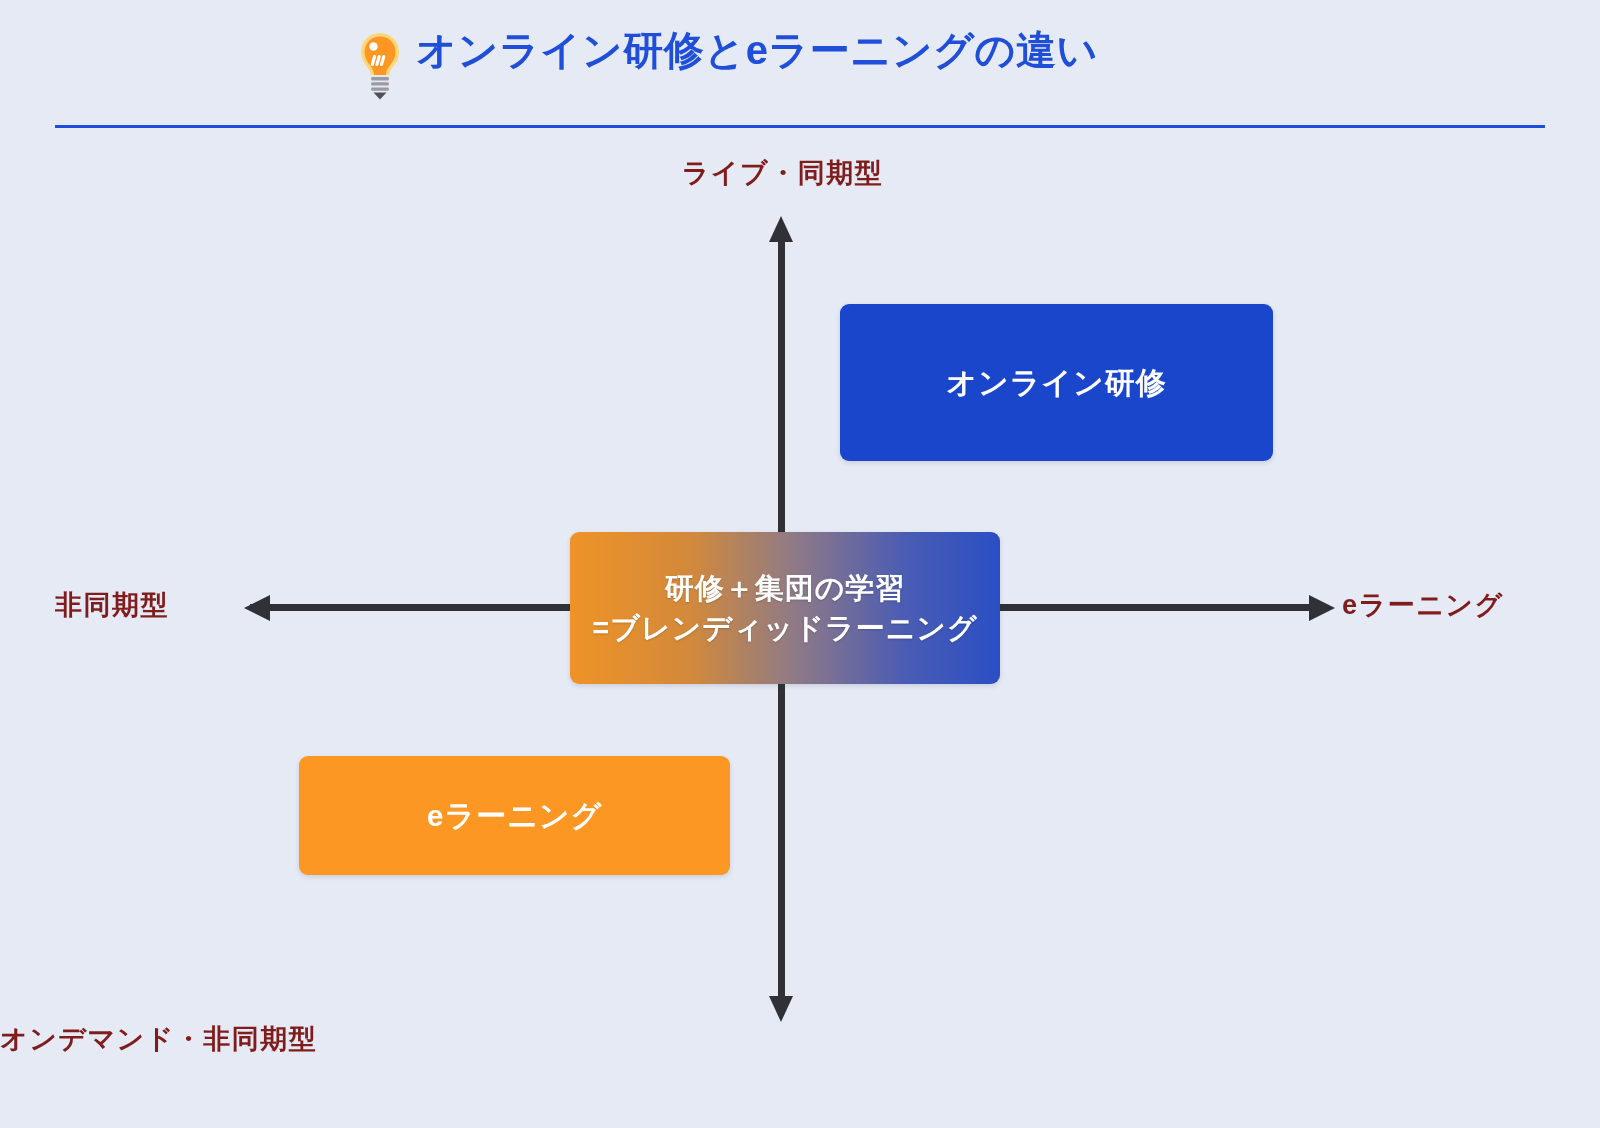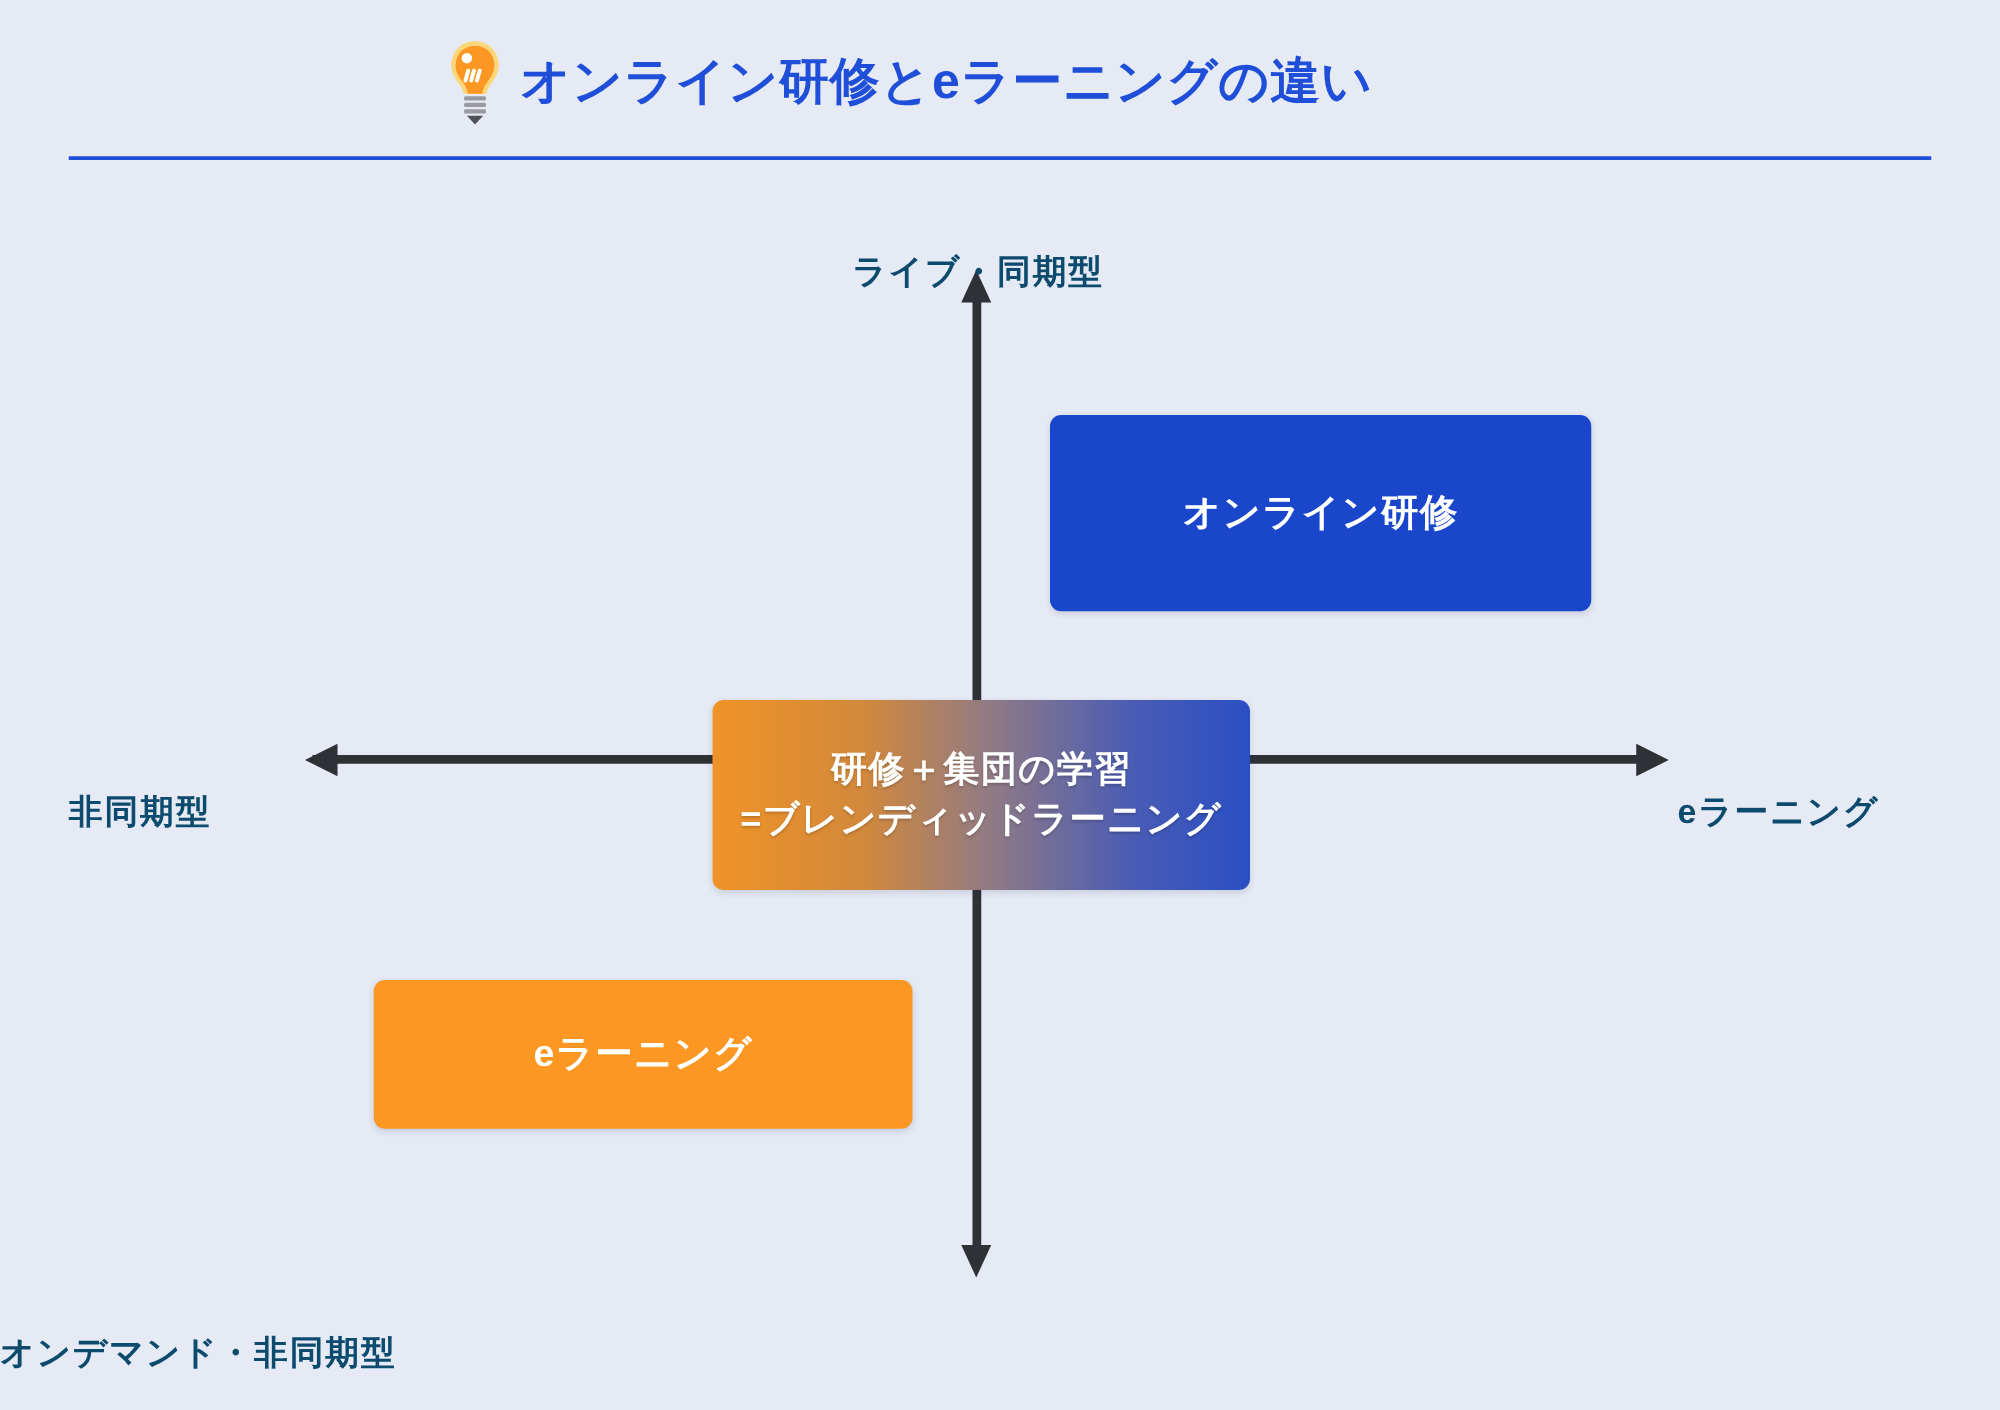--- a/index.html
+++ b/index.html
@@ -27,21 +27,20 @@
     top: 0;
     width: 1600px;
     height: 130px;
   }
   .title-row {
     position: absolute;
     left: 0;
     top: 30px;
     width: 1456px;
     display: flex;
-    align-items: center;
     justify-content: center;
     gap: 14px;
   }
   .bulb-icon {
     width: 44px;
     height: 70px;
     position: relative;
     flex: 0 0 auto;
     display: block;
   }
@@ -111,25 +110,24 @@
     border-top: 13px solid transparent;
     border-bottom: 13px solid transparent;
     border-left: 26px solid #2f3136;
   }
 
   
   .axis-label {
     position: absolute;
     font-size: 27px;
     font-weight: bold;
-    color: #0c4a6e;
+    color: #7f1d1d;
     letter-spacing: 1.5px;
     white-space: nowrap;
     line-height: 1;
-    margin-top: 44px;
   }
   .axis-label-top {
     left: 0;
     top: 160px;
     width: 1565px;
     text-align: center;
   }
   .axis-label-bottom {
     left: 0;
     top: 1028px;
@@ -147,21 +145,20 @@
 
   
   .qbox {
     position: absolute;
     border-radius: 9px;
     display: flex;
     align-items: center;
     justify-content: center;
     box-shadow: 0 2px 5px rgba(30, 40, 80, 0.14);
     box-sizing: border-box;
-    margin-top: 28px;
   }
   .qbox-label {
     color: #ffffff;
     font-weight: bold;
     font-size: 30px;
     letter-spacing: 1px;
     text-align: center;
     line-height: 1.32;
     white-space: pre-line;
   }

